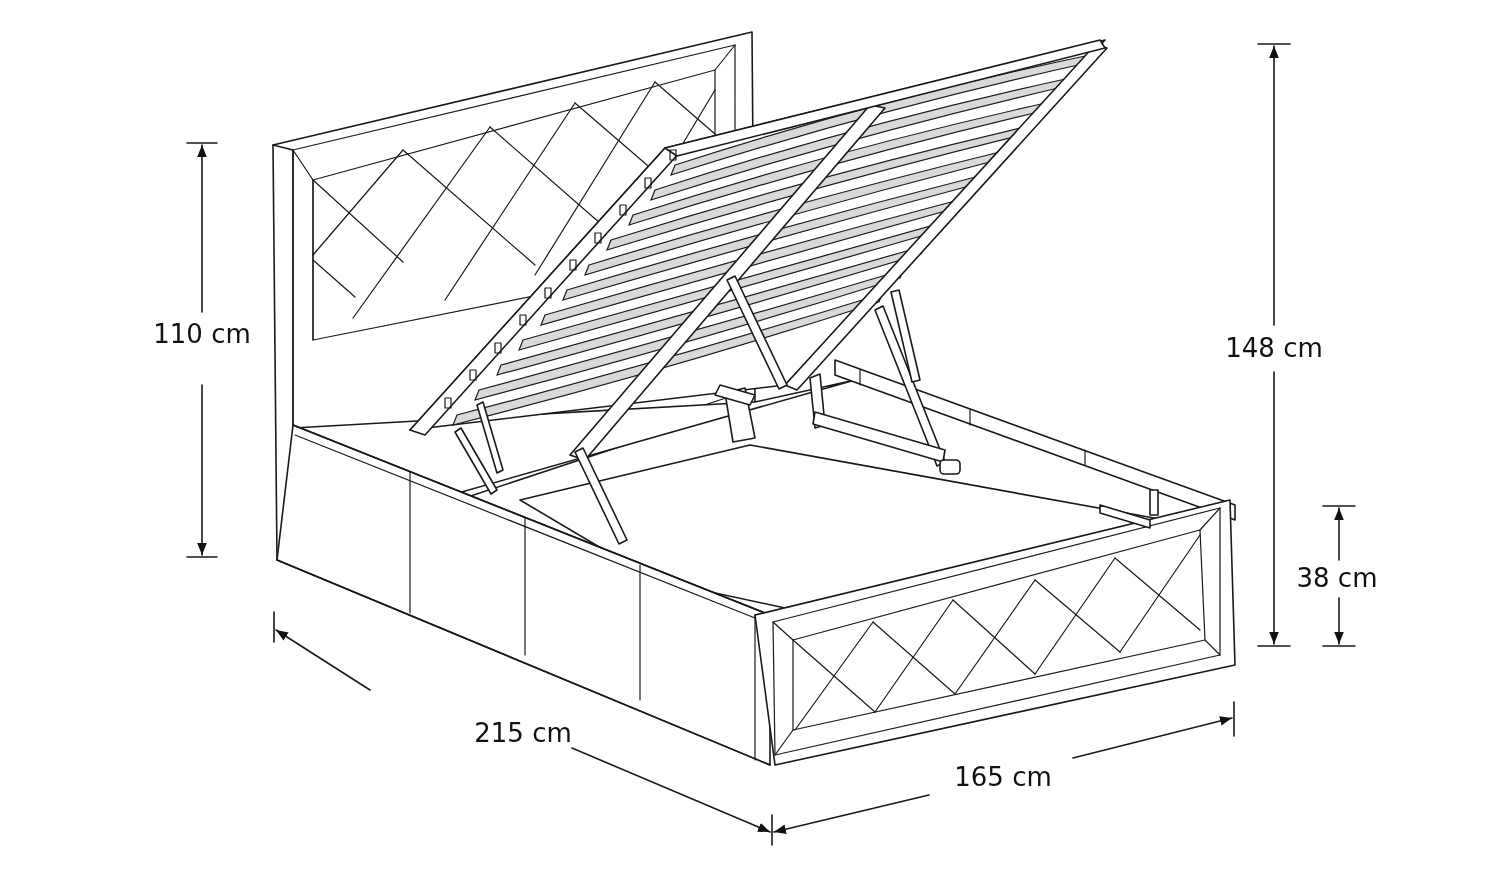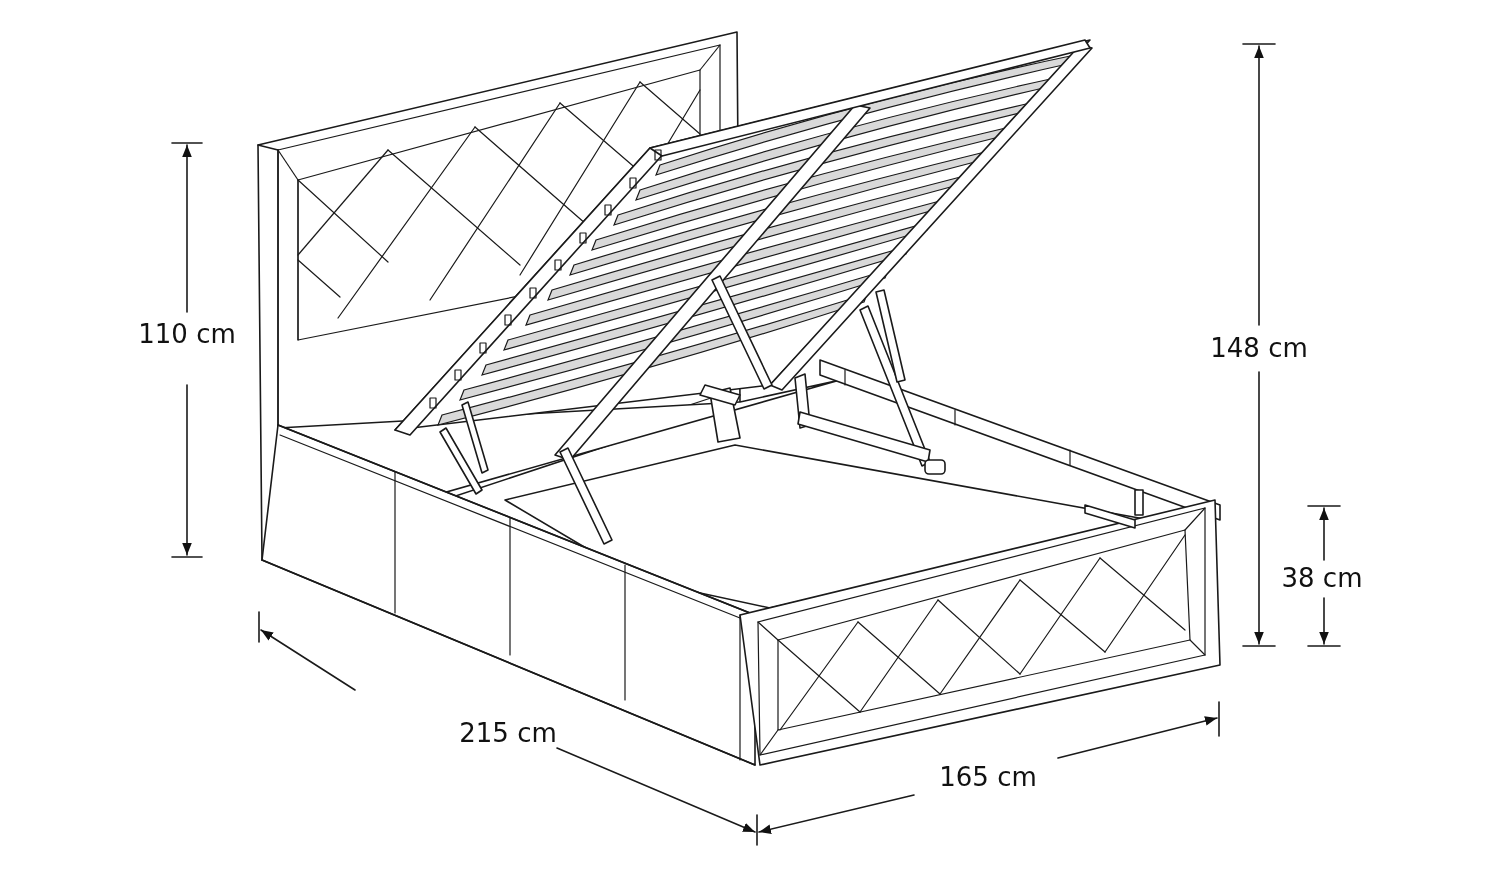--- a/index.html
+++ b/index.html
@@ -1,17 +1,17 @@
 <!DOCTYPE html>
 <html><head>
 <meta charset="utf-8">
 <style>
   html, body { margin: 0; padding: 0; background: #ffffff; }
   body { width: 1500px; height: 880px; overflow: hidden; position: relative; font-family: "DejaVu Sans", sans-serif; }
-  #stage { position: absolute; left: 0; top: 0; width: 1408px; height: 880px; }
+  #stage { position: absolute; left: 15px; top: 0; width: 1408px; height: 880px; }
   .dim-label { font-family: "DejaVu Sans", sans-serif; font-size: 26px; fill: #111; }
   .ln { stroke: #1a1a1a; fill: none; stroke-linecap: round; stroke-linejoin: round; }
   .thin { stroke-width: 1.2; }
   .med { stroke-width: 1.6; }
   .face { fill: #ffffff; stroke: #1a1a1a; stroke-width: 1.6; stroke-linejoin: round; }
   .slat { fill: #d9d9d9; stroke: #1a1a1a; stroke-width: 1.2; }
 </style>
 </head>
 <body>
 

